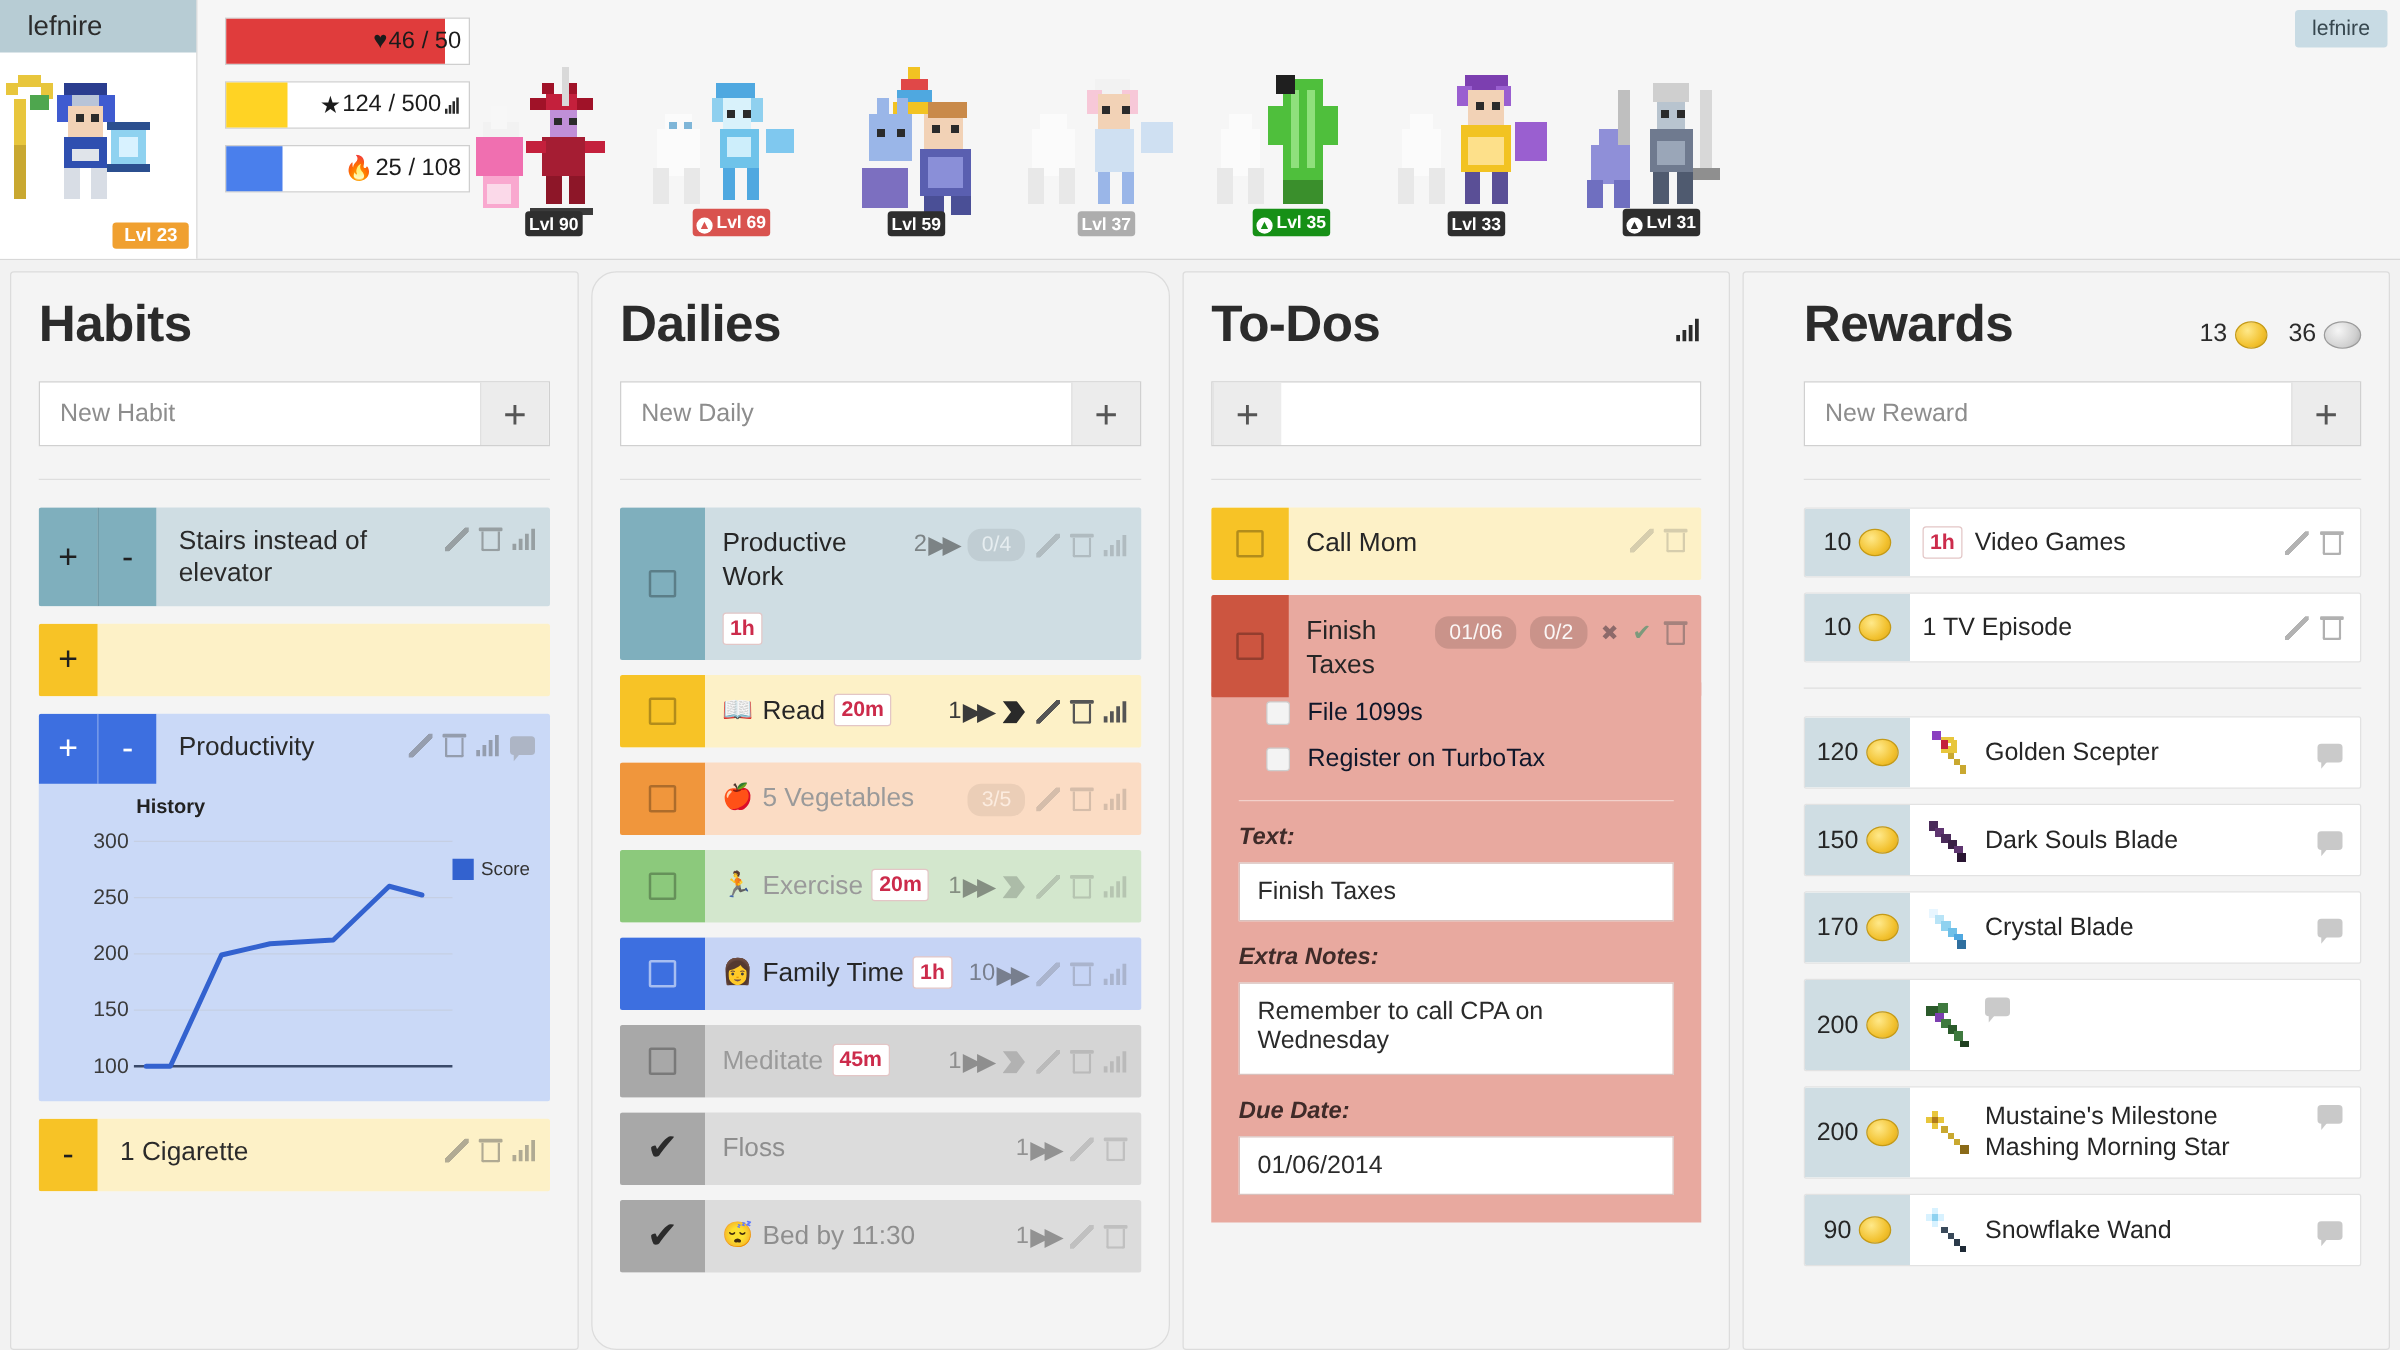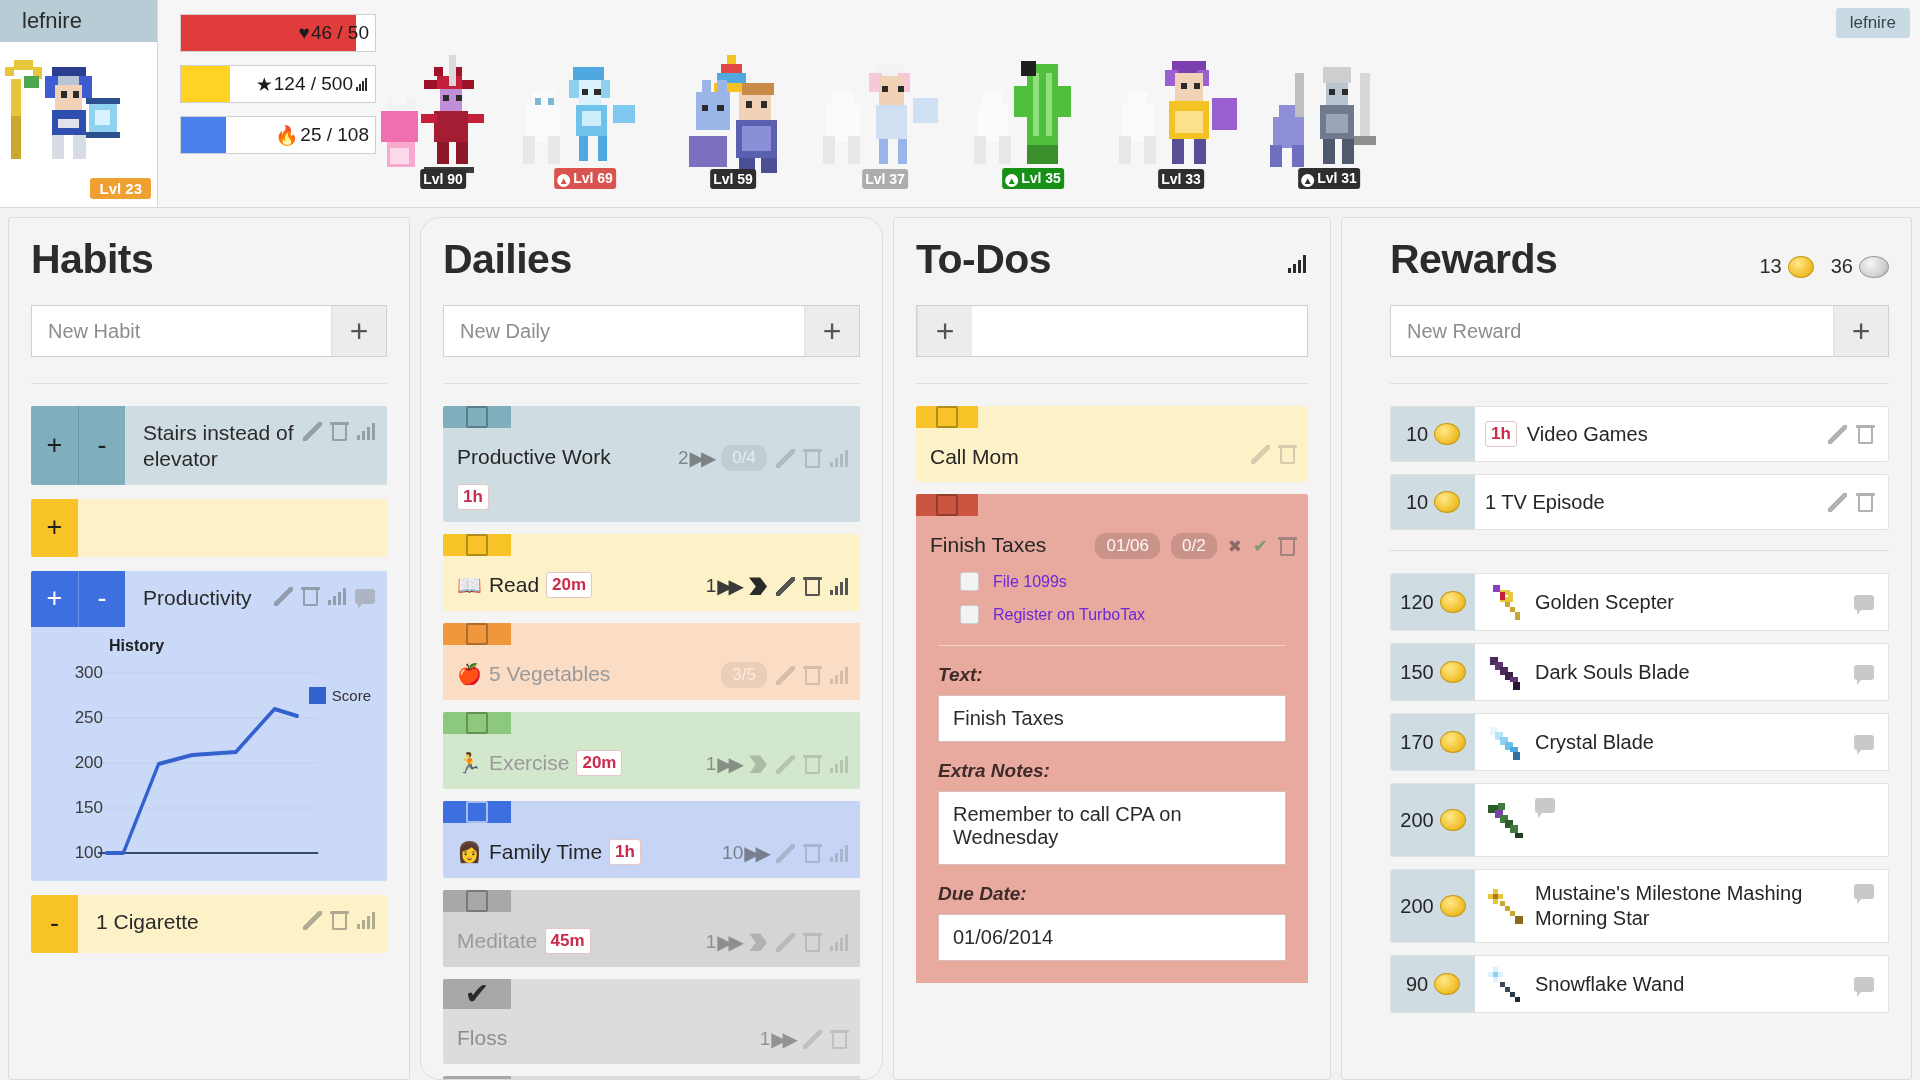--- a/index.html
+++ b/index.html
@@ -155,21 +155,21 @@
     height: 872px;
   }
   .col {
     background: #f4f4f4;
     border: 1px solid #dcdcdc;
     border-radius: 3px;
     padding: 18px 22px 0 22px;
     position: relative;
     overflow: hidden;
   }
-  .col-habits { width: 402px; }
+  .col-habits { width: 455px; }
   .col-dailies { width: 463px; border-radius: 20px; }
   .col-todos { width: 438px; }
   .col-rewards { width: 455px; flex: 1; padding-left: 48px; }
 
   .col-head {
     display: flex;
     align-items: baseline;
     justify-content: space-between;
     margin-bottom: 22px;
   }
@@ -311,21 +311,20 @@
   .hc-swatch { width: 17px; height: 17px; background: #3362cf; }
 
   
   .task {
     display: flex;
     margin-bottom: 12px;
     min-height: 58px;
     border-radius: 2px;
     overflow: hidden;
     position: relative;
-    flex-direction: column;
   }
   .task .check {
     width: 68px; flex: none;
     display: flex; align-items: center; justify-content: center;
   }
   .chkbox {
     width: 22px; height: 22px;
     border: 2px solid rgba(0,0,0,.28);
     border-radius: 2px;
   }
@@ -365,21 +364,21 @@
     background: #e8a99f;
     padding: 6px 22px 22px 22px;
     margin-top: -12px;
     margin-bottom: 12px;
   }
   .subtask { display: flex; align-items: center; gap: 14px; padding: 7px 0 7px 22px; }
   .subtask .sbox {
     width: 19px; height: 19px; background: #f3f3f3;
     border: 1px solid #cdcdcd; border-radius: 3px;
   }
-  .subtask .lbl { font-size: 16px; color: #6d28d9; }
+  .subtask .lbl { font-size: 20px; color: #0f172a; }
   .detail-sep { height: 1px; background: rgba(255,255,255,.45); margin: 14px 0 18px 0; }
   .field-label { font-style: italic; font-weight: bold; font-size: 19px; color: #3f2b29; margin-bottom: 9px; }
   .field-box {
     background: #fff; border: 1px solid #d8c1bd;
     padding: 11px 14px; font-size: 20px; color: #2b2b2b;
     margin-bottom: 18px;
   }
   .field-box.notes { height: 74px; }
   .field-box.date  { margin-bottom: 0; }
 

